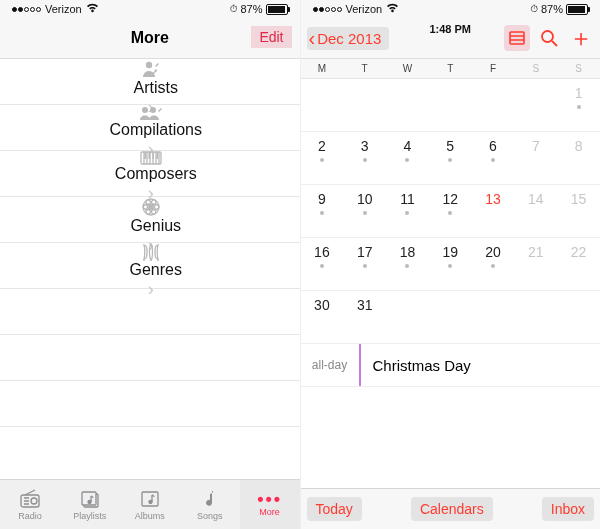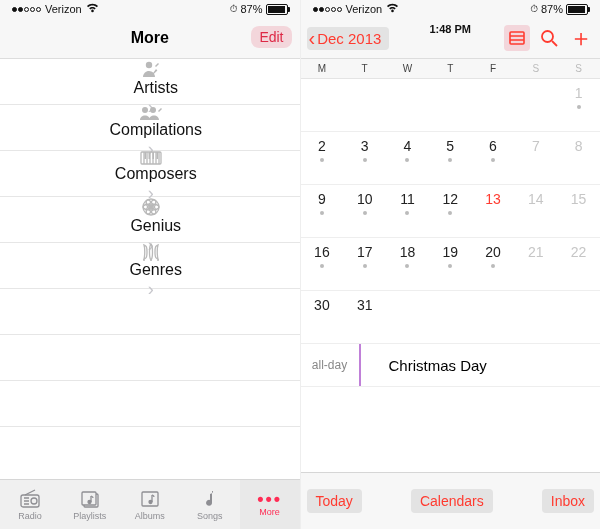--- a/index.html
+++ b/index.html
@@ -16,21 +16,21 @@
   .status .time { position: absolute; left: 0; right: 0; text-align: center; font-weight: 700; margin-top: 40px; }
   .status .right { margin-left: auto; display: flex; align-items: center; gap: 3px; }
   .status .alarm { font-size: 10px; }
   .status .battbox { width: 20px; height: 9px; border: 1px solid #111; border-radius: 2px; position: relative; display: inline-block; }
   .status .battbox::after { content: ""; position: absolute; right: -3px; top: 2px; width: 2px; height: 5px; background: #111; border-radius: 0 1px 1px 0; }
   .status .battbox i { position: absolute; left: 1px; top: 1px; bottom: 1px; width: 85%; background: #111; }
 
   
   .navbar { height: 40px; display: flex; align-items: center; justify-content: center; position: relative; background: #f7f7f7; border-bottom: 1px solid #ddd; }
   .navbar .title { font-size: 16px; font-weight: 600; color: #000; }
-  .navbar .edit { position: absolute; right: 8px; top: 8px; background: #f3d6db; color: #dd2946; font-size: 14px; padding: 3px 8px; border-radius: 8px; }
+  .navbar .edit { position: absolute; right: 8px; top: 8px; background: #f3d6db; color: #dd2946; font-size: 14px; padding: 3px 8px; border-radius: 0; }
 
   .list { background: #fff; }
   .row { display: flex; align-items: center; height: 45px; border-bottom: 1px solid #e6e6e6; padding: 0 12px 0 14px; color: #111; font-size: 16px; flex-direction: column; }
   .row .ricon { width: 28px; display: flex; justify-content: center; color: #b9b9b9; }
   .row .rlabel { flex: 1; padding-left: 10px; }
   .row .chev { color: #c7c7cc; font-size: 18px; }
 
   .list .thin { height: 45px; border-bottom: 1px solid #e6e6e6; }
 
   .tabbar { margin-top: auto; height: 49px; background: #f0f0f0; border-top: 1px solid #d6d6d6; display: flex; }
@@ -56,23 +56,23 @@
   .week { display: flex; border-bottom: 1px solid #eee; }
   .day { flex: 1; height: 46px; position: relative; display: flex; align-items: flex-start; justify-content: center; padding-top: 6px; font-size: 14px; color: #222; }
   .day.wkend { color: #c6c6c6; }
   .day.red { color: #ff3b30; font-weight: 500; }
   .day .dot { position: absolute; top: 26px; left: 50%; transform: translateX(-50%); width: 4px; height: 4px; background: #bbb; border-radius: 50%; }
   .day .sel { width: 28px; height: 28px; border-radius: 50%; background: #000; color: #fff; display: flex; align-items: center; justify-content: center; font-weight: 600; margin-top: -2px; }
   .day.empty { color: transparent; }
 
   .eventrow { display: flex; align-items: center; height: 42px; border-bottom: 1px solid #eee; background: #fff; }
   .eventrow .ad { width: 58px; text-align: center; font-size: 12px; color: #888; border-right: 2px solid #c080d8; align-self: stretch; display: flex; align-items: center; justify-content: center; }
-  .eventrow .etitle { padding-left: 28px; font-size: 15px; color: #000; }
-
-  .calbot { margin-top: auto; height: 40px; background: #f7f7f7; border-top: 1px solid #d6d6d6; display: flex; align-items: center; justify-content: space-between; padding: 8px 6px; }
+  .eventrow .etitle { padding-left: 12px; font-size: 15px; color: #000; }
+
+  .calbot { margin-top: auto; height: 40px; background: #f7f7f7; border-top: 1px solid #d6d6d6; display: flex; align-items: center; justify-content: space-between; padding: 0 6px; }
   .calbot .bb { background: #e3e3e3; color: #ff3b30; font-size: 14px; padding: 4px 9px; border-radius: 4px; }
 
   svg { display: block; }
 </style>
 </head>
 <body>
 
 <div class="stage">
 
   <div class="phone">

